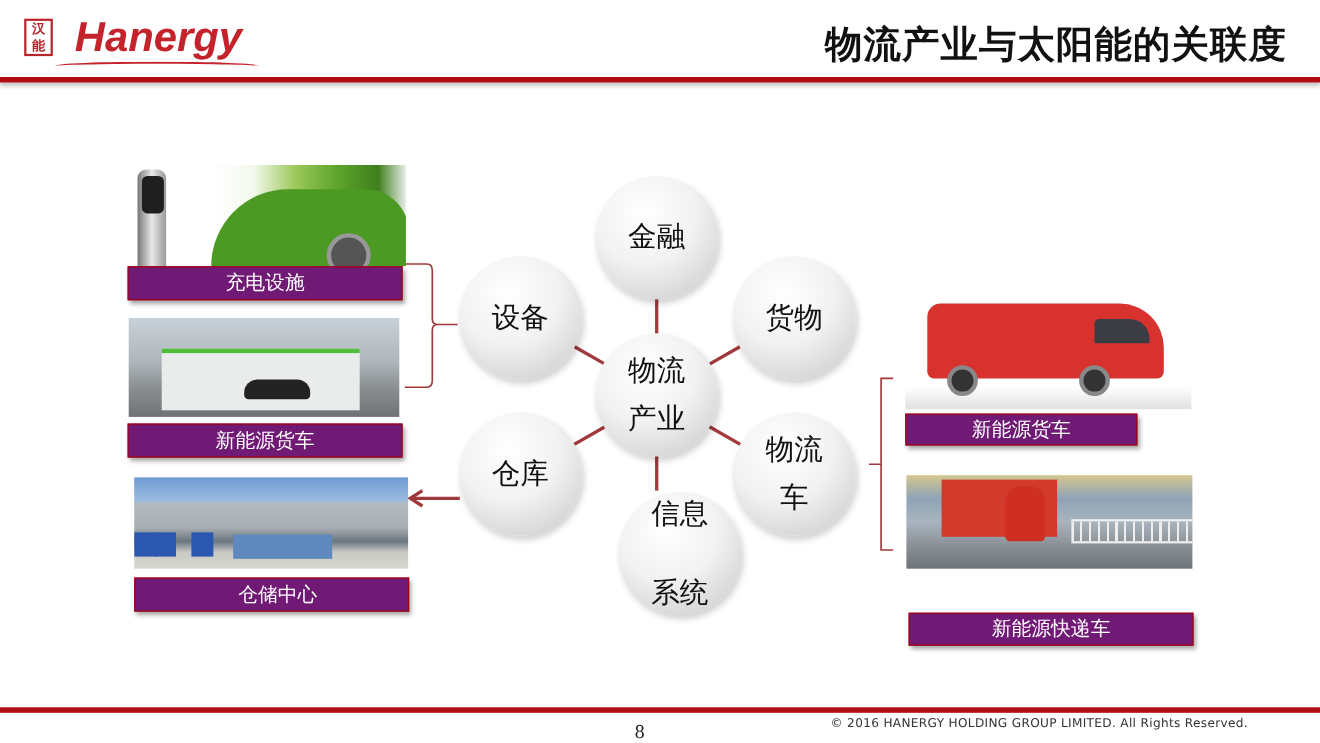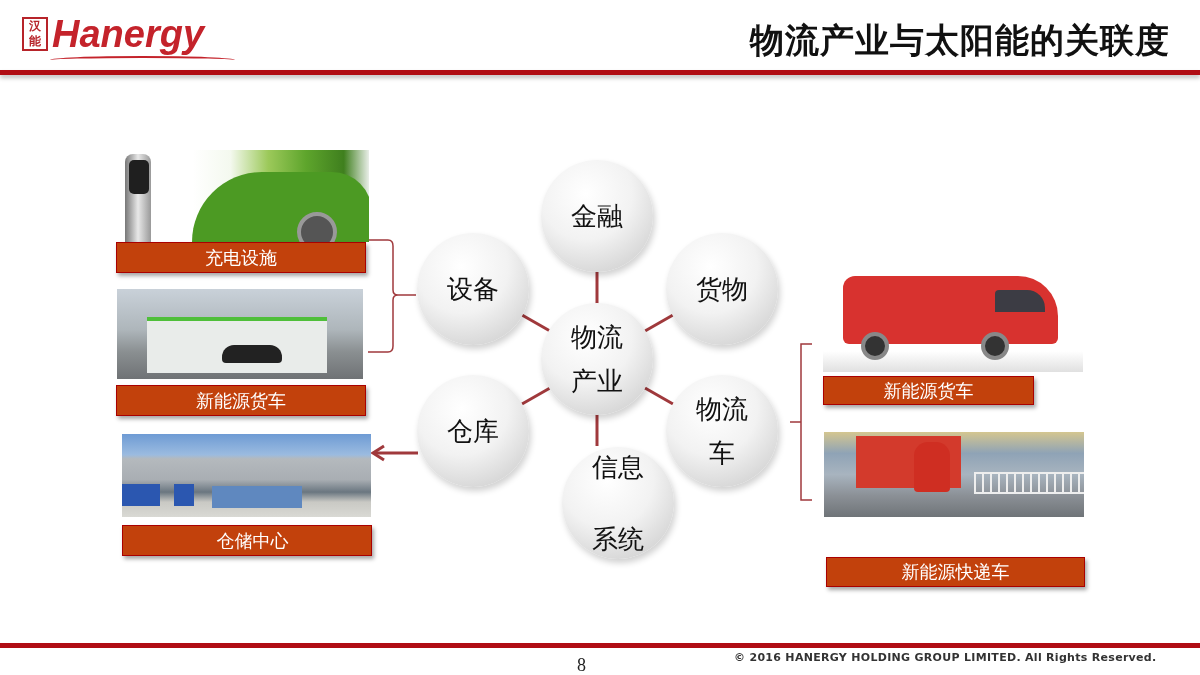--- a/index.html
+++ b/index.html
@@ -1,28 +1,28 @@
 <!DOCTYPE html>
 <html><head>
 <meta charset="utf-8">
 <style>
   html, body { margin:0; padding:0; }
   body { width:1200px; height:675px; background:#ffffff; position:relative; overflow:hidden; font-family:"DejaVu Sans", sans-serif; }
   .logo { position:absolute; left:22px; top:12px; height:44px; display:flex; align-items:center; }
-  .logo-seal { width:26px; height:34px; border:2px solid #b7242a; color:#b7242a; font-size:12px; line-height:15px; text-align:center; font-weight:bold; box-sizing:border-box; margin-right:4px; }
+  .logo-seal { width:26px; height:34px; border:2px solid #b7242a; color:#b7242a; font-size:12px; line-height:15px; text-align:center; font-weight:bold; box-sizing:border-box; margin-right:20px; }
   .logo-text { font-family:"Liberation Sans", sans-serif; font-weight:bold; font-style:italic; font-size:38px; color:#c4232b; letter-spacing:0px; position:relative; line-height:40px; }
   .logo-swoosh { position:absolute; left:28px; top:44px; width:185px; height:6px; border-top:2px solid #c4232b; border-radius:50% 50% 0 0; }
   .title { position:absolute; right:30px; top:18px; font-size:34px; font-weight:bold; color:#111; letter-spacing:1px; }
   .rule-top { position:absolute; left:0; top:70px; width:1200px; height:5px; background:#b00d14; box-shadow:0 3px 4px rgba(0,0,0,0.25); }
   .rule-bottom { position:absolute; left:0; top:643px; width:1200px; height:5px; background:#b00d14; }
   .page-num { position:absolute; left:577px; top:655px; font-family:"Liberation Serif", serif; font-size:18px; color:#222; }
-  .copyright { position:absolute; left:734px; top:651px; font-size:11px; font-weight:bold; color:#333; letter-spacing:0.3px; }
+  .copyright { position:absolute; left:755px; top:651px; font-size:11px; font-weight:normal; color:#333; letter-spacing:0.3px; }
 
   .photo { position:absolute; overflow:hidden; }
-  .label { position:absolute; background:#c2410c; color:#fff; font-size:18px; text-align:center; box-shadow:2px 3px 4px rgba(0,0,0,0.35); border:1px solid #a00; box-sizing:border-box; }
+  .label { position:absolute; background:#701a75; color:#fff; font-size:18px; text-align:center; box-shadow:2px 3px 4px rgba(0,0,0,0.35); border:1px solid #a00; box-sizing:border-box; }
 
   .circle { position:absolute; width:112px; height:112px; border-radius:50%;
     background:radial-gradient(circle at 40% 30%, #ffffff 0%, #f2f2f2 45%, #d2d2d2 85%, #c4c4c4 100%);
     box-shadow:2px 4px 6px rgba(0,0,0,0.18);
     display:flex; align-items:center; justify-content:center; flex-direction:column;
     font-size:26px; color:#111; line-height:44px; text-align:center; }
   .circle span { display:block; }
   svg.links { position:absolute; left:0; top:0; width:1200px; height:675px; pointer-events:none; }
 </style>
 </head>

